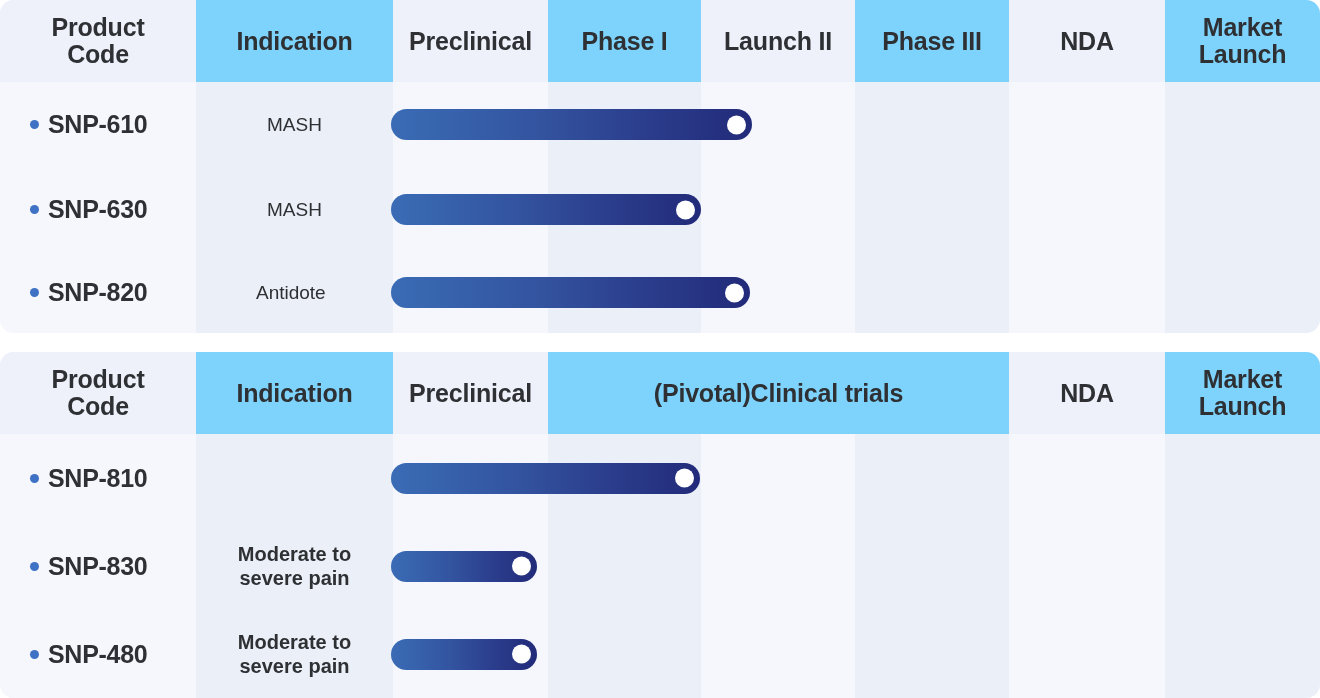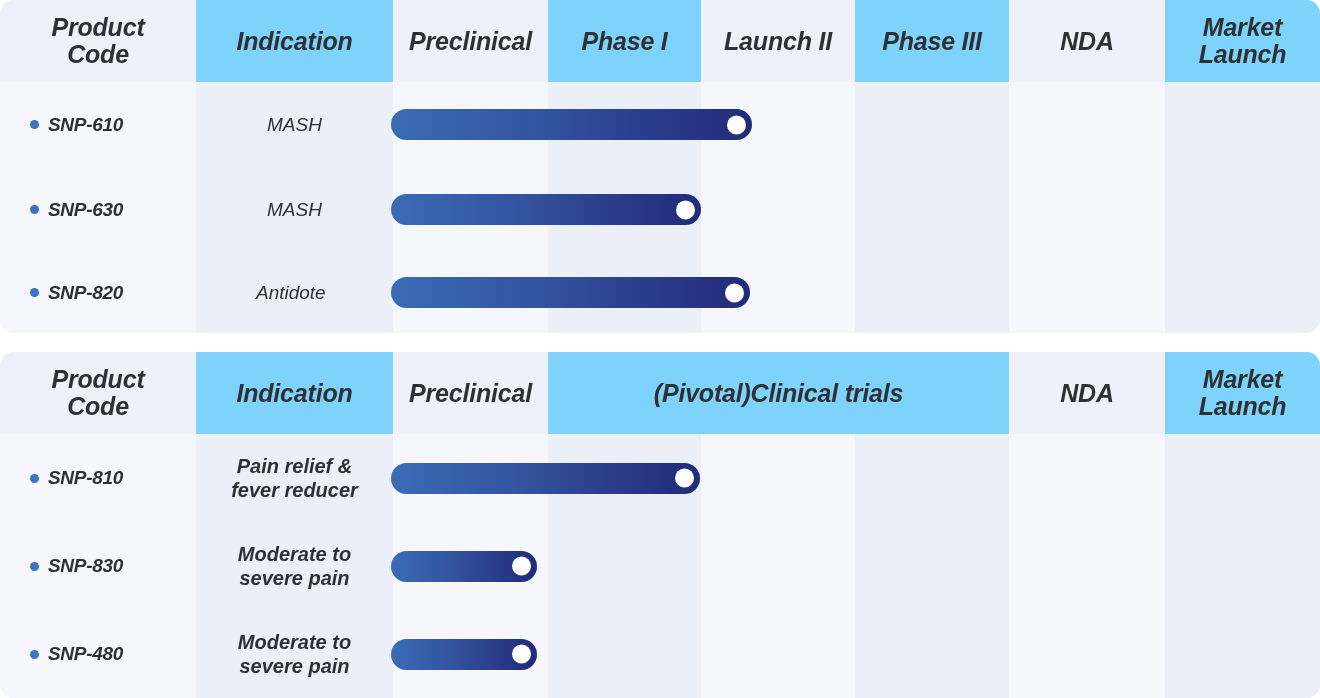--- a/index.html
+++ b/index.html
@@ -20,21 +20,20 @@
     flex-direction: column;
     gap: 19px;
   }
 
   .pipeline-table {
     position: relative;
     width: 1320px;
     border-radius: 14px;
     overflow: hidden;
     background: #f5f7fc;
-    font-style: italic;
   }
 
   #table-discovery { height: 333px; }
   #table-clinical  { height: 346px; }
 
   
   .col-bands {
     position: absolute;
     inset: 0;
     display: flex;
@@ -95,21 +94,21 @@
     gap: 9px;
   }
   .bullet-dot {
     width: 9px;
     height: 9px;
     border-radius: 50%;
     background: #3f72c4;
     flex: 0 0 auto;
   }
   .code-label {
-    font-size: 19px;
+    font-size: 25px;
     font-weight: 700;
     color: #2e3033;
     letter-spacing: -0.3px;
     white-space: nowrap;
   }
 
   
   .indication {
     font-size: 19px;
     color: #2e3033;
@@ -266,24 +265,20 @@
             <span>Launch</span>
           </div>
         </div>
       </div>
       <div class="tbody">
         <div class="trow" style="height: 88px;">
           <div class="cell cell-code" style="width: 196px;">
             <span class="bullet-dot"></span>
             <span class="code-label">SNP-810</span>
           </div>
-          <div class="cell center" style="width: 197px;">
-            <span class="indication bold">Pain relief &amp;
-fever reducer</span>
-          </div>
           <div class="cell" style="width: 155px;"></div>
           <div class="cell" style="width: 153px;"></div>
           <div class="cell" style="width: 154px;"></div>
           <div class="cell" style="width: 154px;"></div>
           <div class="cell" style="width: 156px;"></div>
           <div class="cell" style="width: 155px;"></div>
         </div>
         <div class="trow" style="height: 88px; align-items: center;">
           <div class="cell cell-code" style="width: 196px;">
             <span class="bullet-dot"></span>

